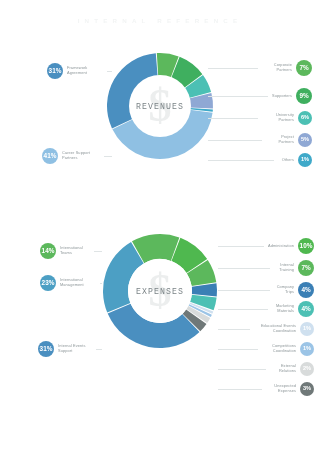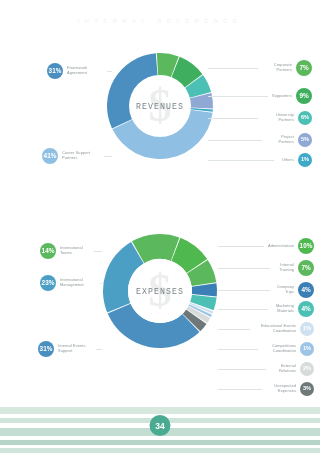--- a/index.html
+++ b/index.html
@@ -220,22 +220,14 @@
         <div class="leader" style="left: 218px; top: 35px; width: 52px;"></div>
         <div class="leader" style="left: 218px; top: 57px; width: 52px;"></div>
         <div class="leader" style="left: 218px; top: 76px; width: 50px;"></div>
         <div class="leader" style="left: 218px; top: 96px; width: 32px;"></div>
         <div class="leader" style="left: 218px; top: 116px; width: 40px;"></div>
         <div class="leader" style="left: 218px; top: 136px; width: 48px;"></div>
         <div class="leader" style="left: 218px; top: 156px; width: 44px;"></div>
       </div>
   </div>
 
-  <div class="footer">
-    <div class="stripe s1"></div>
-    <div class="stripe s2"></div>
-    <div class="stripe s3"></div>
-    <div class="stripe s4"></div>
-    <div class="stripe s5"></div>
-    <div class="pagenum">34</div>
-  </div>
 
 </div>
 
 </body></html>

